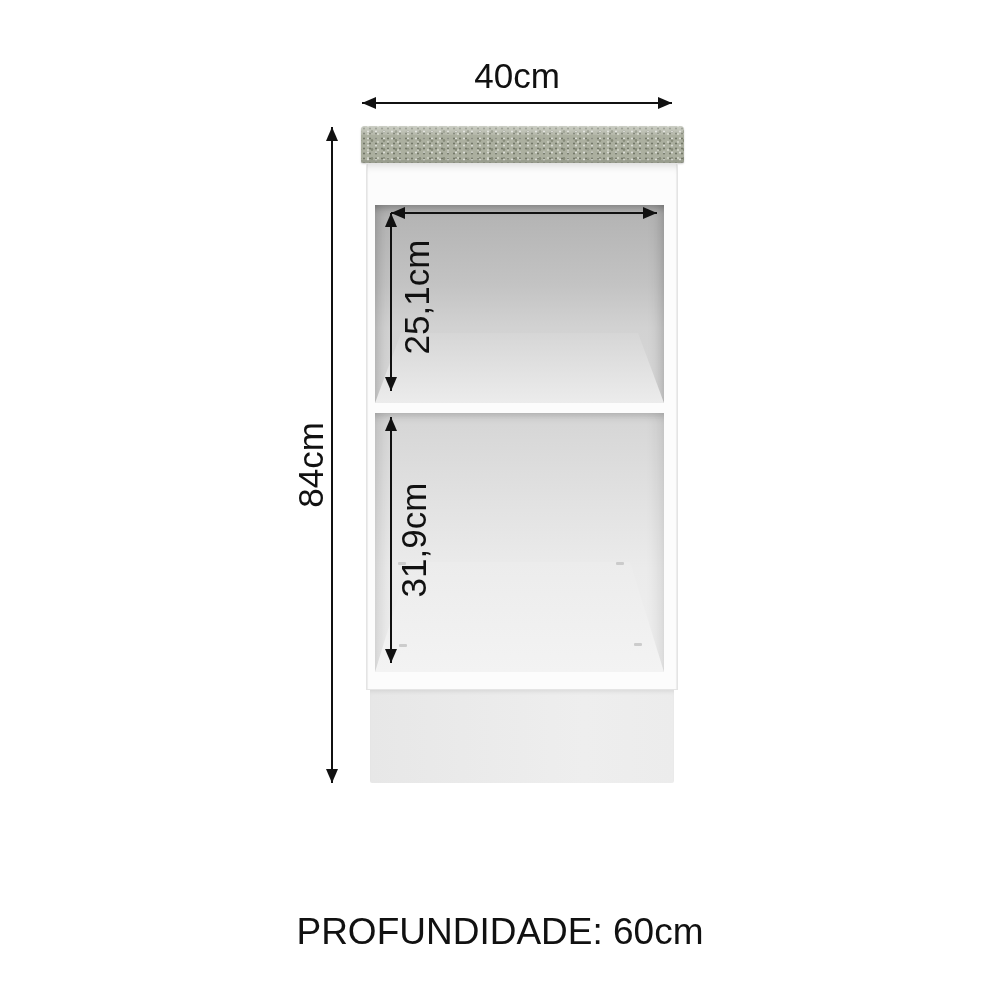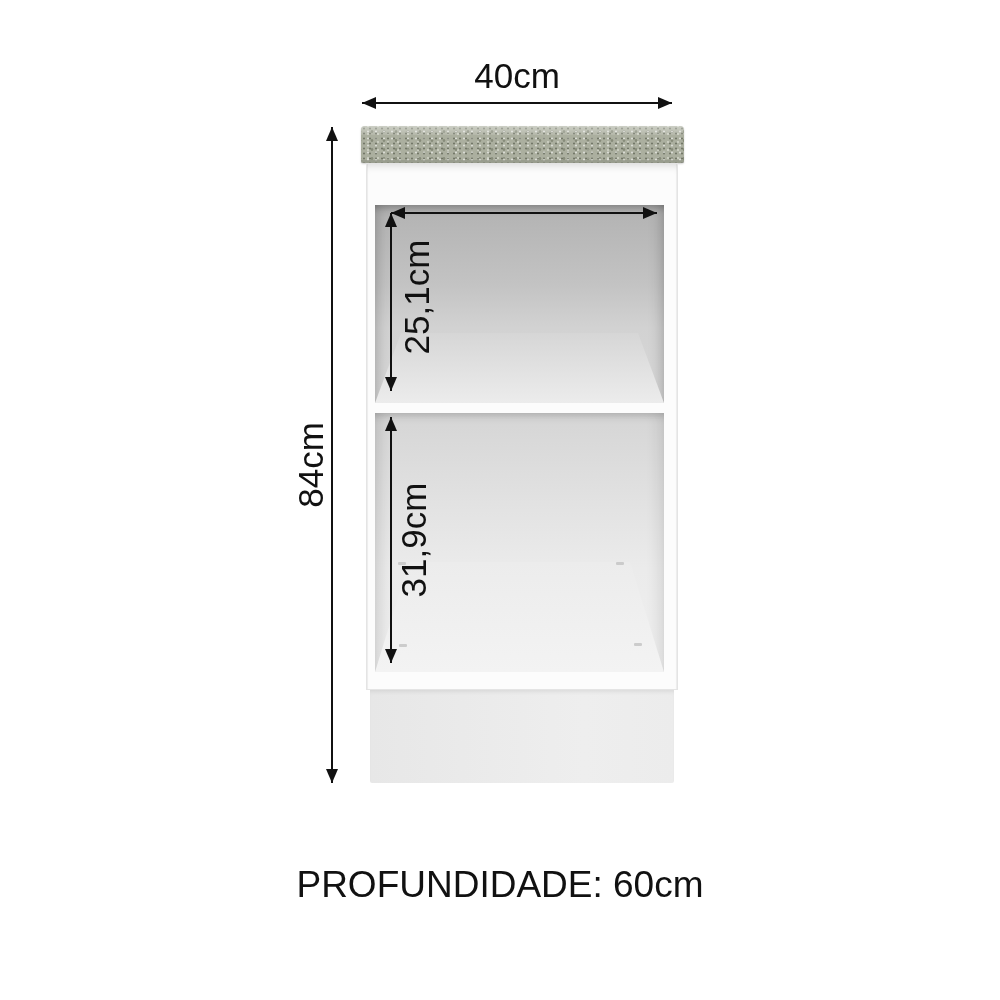--- a/index.html
+++ b/index.html
@@ -26,21 +26,21 @@
     border:6px solid transparent;border-right:none;border-left:14px solid var(--annotation);}
   .arr-v::before{content:"";position:absolute;top:0;left:-5px;width:0;height:0;
     border:6px solid transparent;border-top:none;border-bottom:14px solid var(--annotation);}
   .arr-v::after{content:"";position:absolute;bottom:0;left:-5px;width:0;height:0;
     border:6px solid transparent;border-bottom:none;border-top:14px solid var(--annotation);}
   
   .dim-label{position:absolute;font-size:35px;line-height:1.1;text-align:center;
     white-space:nowrap;color:var(--annotation);}
   .rot{display:flex;align-items:center;justify-content:center;
     width:160px;height:42px;transform:rotate(-90deg);}
-  .depth-label{position:absolute;left:0;top:864px;width:1000px;text-align:center;
+  .depth-label{position:absolute;left:0;top:911px;width:1000px;text-align:center;
     font-size:37px;color:var(--annotation);white-space:nowrap;}
   
   .countertop{position:absolute;left:361px;top:126px;width:323px;height:37px;
     background-color:var(--countertop-base);
     background-image:
       radial-gradient(circle, rgba(60,65,50,.50) .7px, transparent 1.3px),
       radial-gradient(circle, rgba(255,255,255,.55) .7px, transparent 1.3px),
       radial-gradient(circle, rgba(80,86,68,.40) 1px, transparent 1.7px),
       radial-gradient(circle, rgba(230,232,222,.50) .8px, transparent 1.5px);
     background-size:6px 5px, 8px 7px, 12px 9px, 10px 8px;

